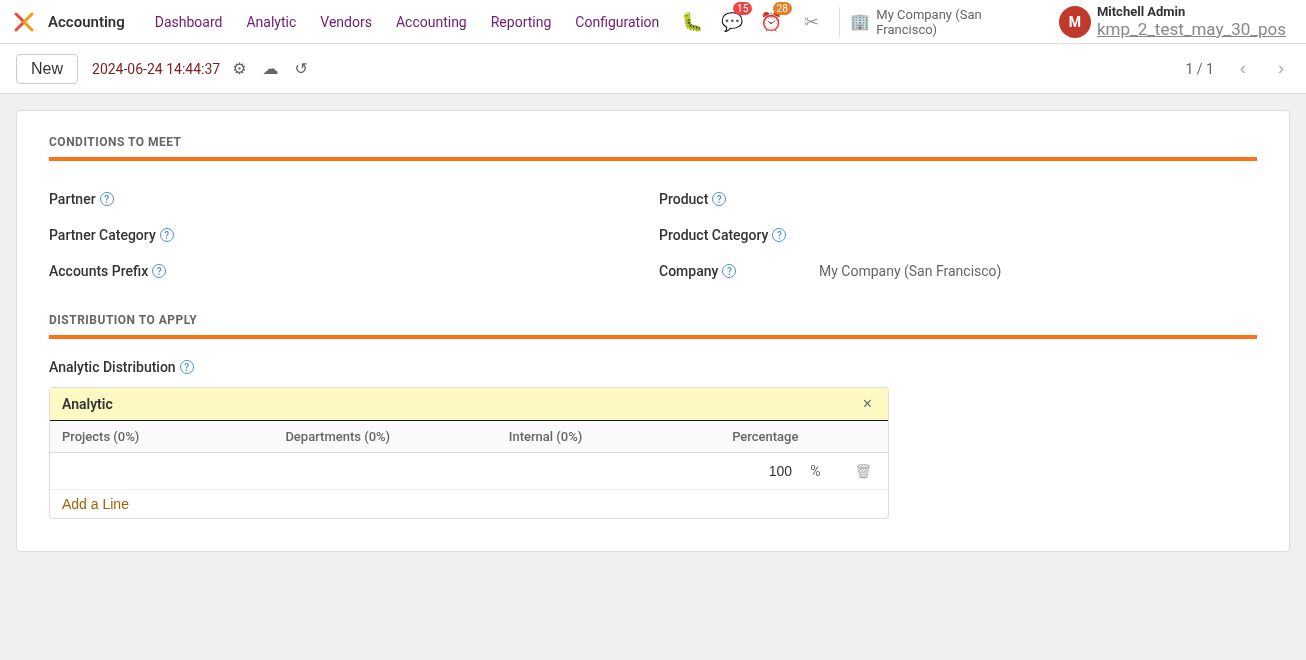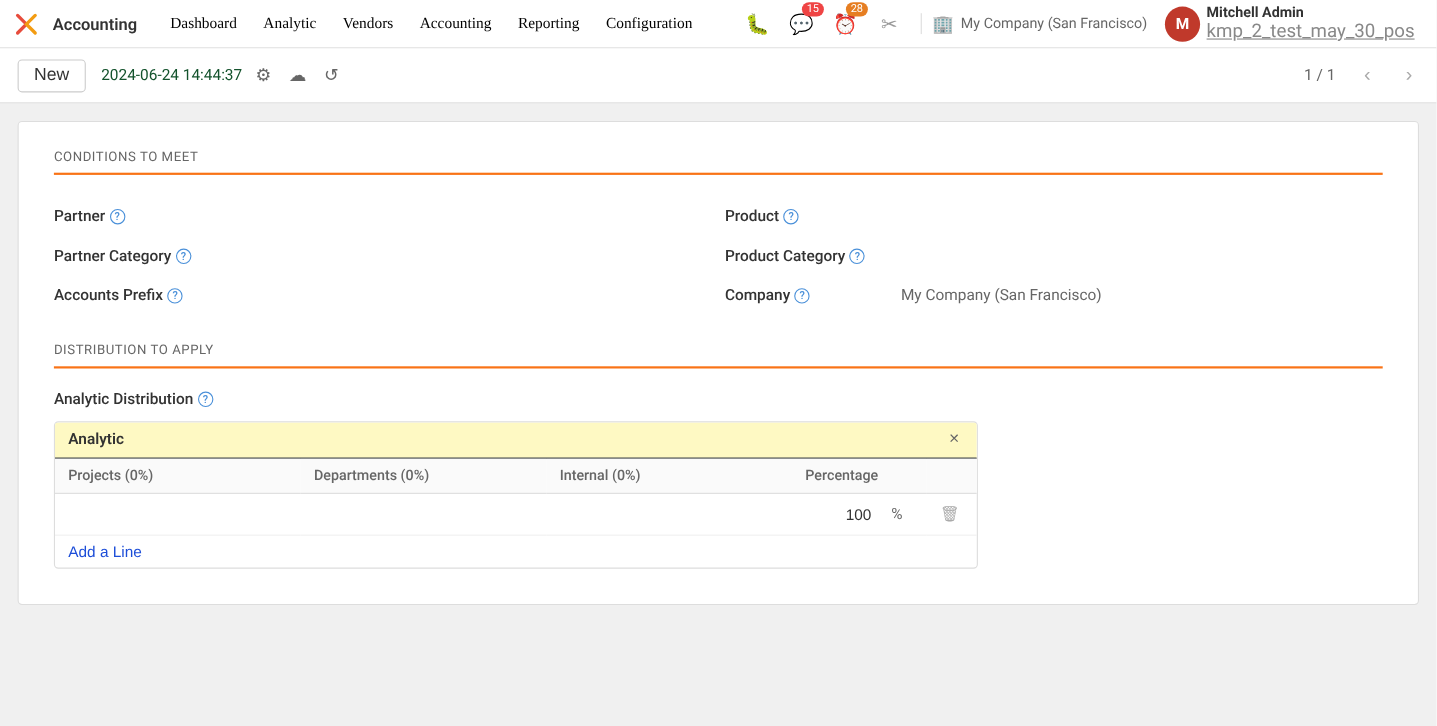--- a/index.html
+++ b/index.html
@@ -6,21 +6,21 @@
     body { font-family: -apple-system, BlinkMacSystemFont, 'Segoe UI', Roboto, sans-serif; font-size: 14px; color: #333; background: #f0f0f0; }
 
     
     .top-nav {
       display: flex; align-items: center; background: #fff; height: 44px;
       padding: 0 12px; border-bottom: 1px solid #ddd; gap: 4px;
     }
     .nav-logo { display: flex; align-items: center; margin-right: 8px; }
     .nav-logo svg { width: 24px; height: 24px; }
     .nav-app-name { font-weight: 600; font-size: 15px; color: #333; margin-right: 16px; }
-    .nav-item { padding: 4px 10px; color: #000000; font-size: 14px; cursor: pointer; border-radius: 4px; font-family: Liberation Serif, serif; }
+    .nav-item { padding: 4px 10px; color: #701a75; font-size: 14px; cursor: pointer; border-radius: 4px; }
     .nav-spacer { flex: 1; }
     .nav-icons { display: flex; align-items: center; gap: 8px; }
     .nav-icon-btn { position: relative; cursor: pointer; display: flex; align-items: center; justify-content: center; width: 32px; height: 32px; }
     .badge { position: absolute; top: -4px; right: -4px; background: #ef4444; color: #fff; font-size: 10px; border-radius: 10px; padding: 1px 4px; min-width: 16px; text-align: center; }
     .badge-orange { background: #e67e22; }
     .nav-company { display: flex; align-items: center; gap: 6px; color: #666; font-size: 13px; border-left: 1px solid #ddd; padding-left: 10px; margin-left: 4px; }
     .nav-user { display: flex; align-items: center; gap: 6px; cursor: pointer; padding: 4px 8px; border-radius: 4px; }
     .avatar { width: 32px; height: 32px; border-radius: 50%; background: #c0392b; display: flex; align-items: center; justify-content: center; overflow: hidden; }
     .user-info { display: flex; flex-direction: column; }
     .user-name { font-size: 13px; font-weight: 700; color: #333; }
@@ -28,36 +28,36 @@
 
     
     .toolbar {
       display: flex; align-items: center; background: #fff; height: 50px;
       padding: 0 16px; border-bottom: 1px solid #ddd; gap: 8px;
     }
     .btn-new {
       border: 1px solid #ccc; background: #fff; padding: 5px 14px;
       border-radius: 4px; font-size: 16px; cursor: pointer; color: #333;
     }
-    .toolbar-datetime { color: #14532d; font-size: 14px; margin-left: 6px; text-align: center; }
+    .toolbar-datetime { color: #7f1d1d; font-size: 14px; margin-left: 6px; text-align: center; }
     .toolbar-icon-btn { background: none; border: none; cursor: pointer; color: #666; padding: 4px; border-radius: 4px; font-size: 16px; }
     .toolbar-spacer { flex: 1; }
     .pagination { display: flex; align-items: center; gap: 20px; color: #666; font-size: 14px; }
     .page-nav-btn { background: none; border: none; cursor: pointer; color: #aaa; font-size: 18px; padding: 2px 6px; }
 
     
     .main-content { padding: 16px; }
     .form-card {
       background: #fff; border: 1px solid #ddd; border-radius: 4px;
       padding: 24px 32px 32px;
     }
 
     .section-header {
-      font-size: 12px; font-weight: 400; color: #666; letter-spacing: 0.5px;
-      text-transform: uppercase; border-bottom: 2px solid #f97316;
+      font-size: 12px; font-weight: 700; color: #666; letter-spacing: 0.5px;
+      text-transform: uppercase; border-bottom: 4px solid #f97316;
       padding-bottom: 8px; margin-bottom: 20px;
     }
 
     .form-grid {
       display: grid; grid-template-columns: 1fr 1fr; gap: 12px;
     }
     .form-row {
       display: flex; align-items: center; padding: 8px 0; min-height: 36px;
     }
     .form-label {
@@ -106,21 +106,21 @@
     .pct-cell { display: flex; align-items: center; gap: 18px; }
     .pct-input {
       border: none; background: transparent; font-size: 14px;
       color: #333; width: 60px; text-align: right; outline: none;
     }
     .pct-symbol { color: #666; }
     .delete-btn { background: none; border: none; cursor: pointer; color: #aaa; font-size: 14px; }
 
     .add-line-row td { padding: 6px 12px; }
     .add-line-btn {
-      background: none; border: none; cursor: pointer; color: #1d4ed8;
+      background: none; border: none; cursor: pointer; color: #a16207;
       font-size: 14px; padding: 0;
     }
 
     .cursor-input {
       border: none; background: transparent; outline: none;
       font-size: 14px; width: 100%; color: #333; caret-color: #333;
     }
   </style>
 </head>
 <body>

